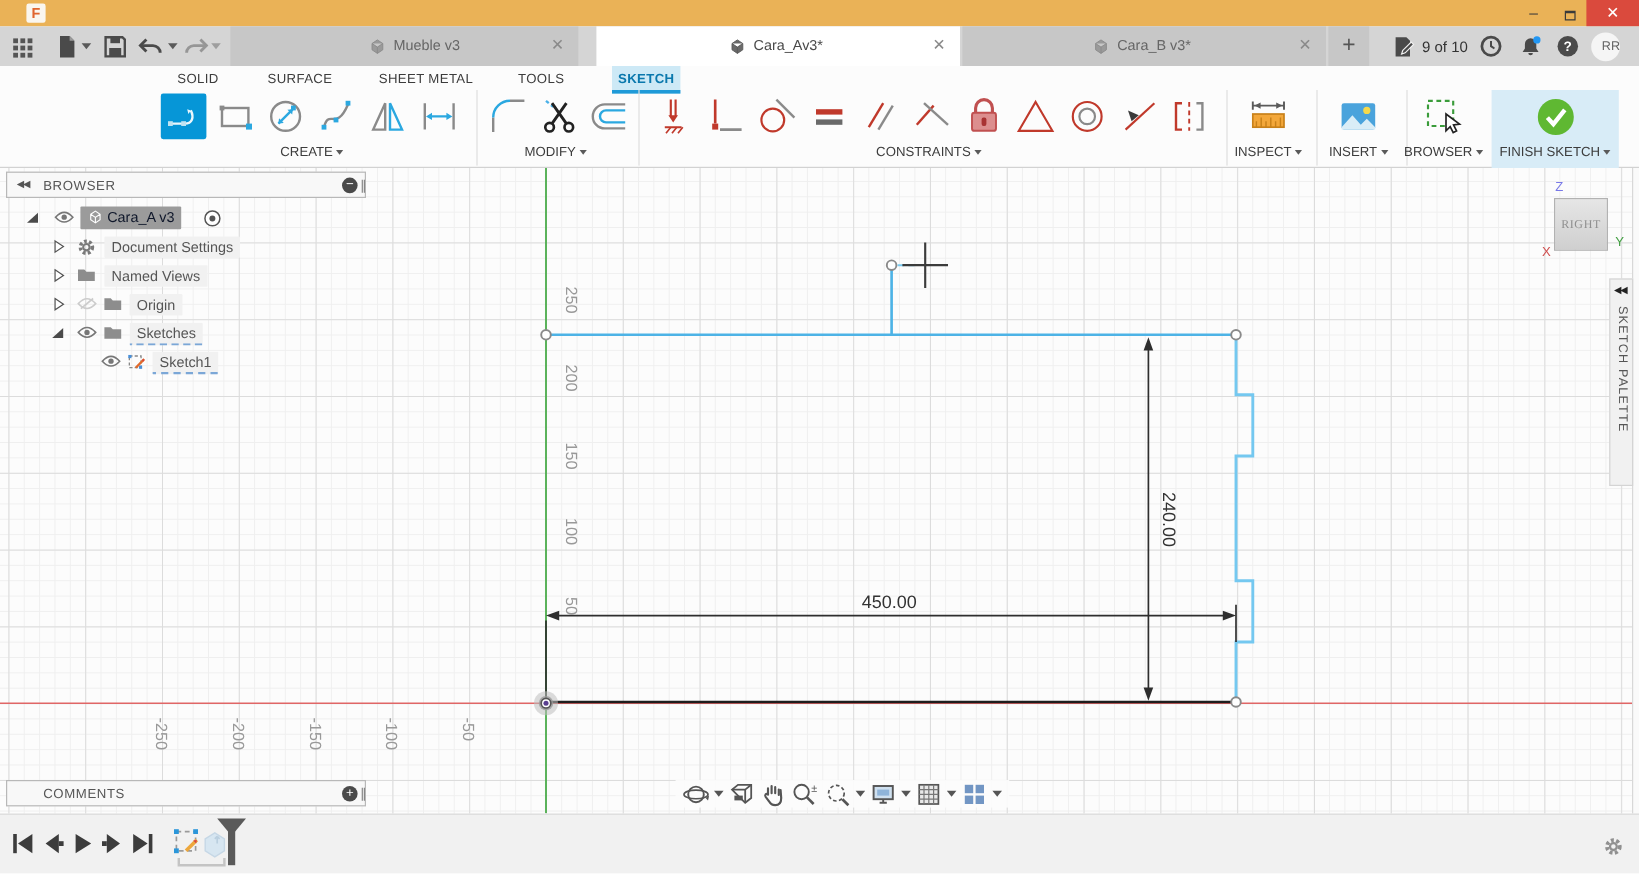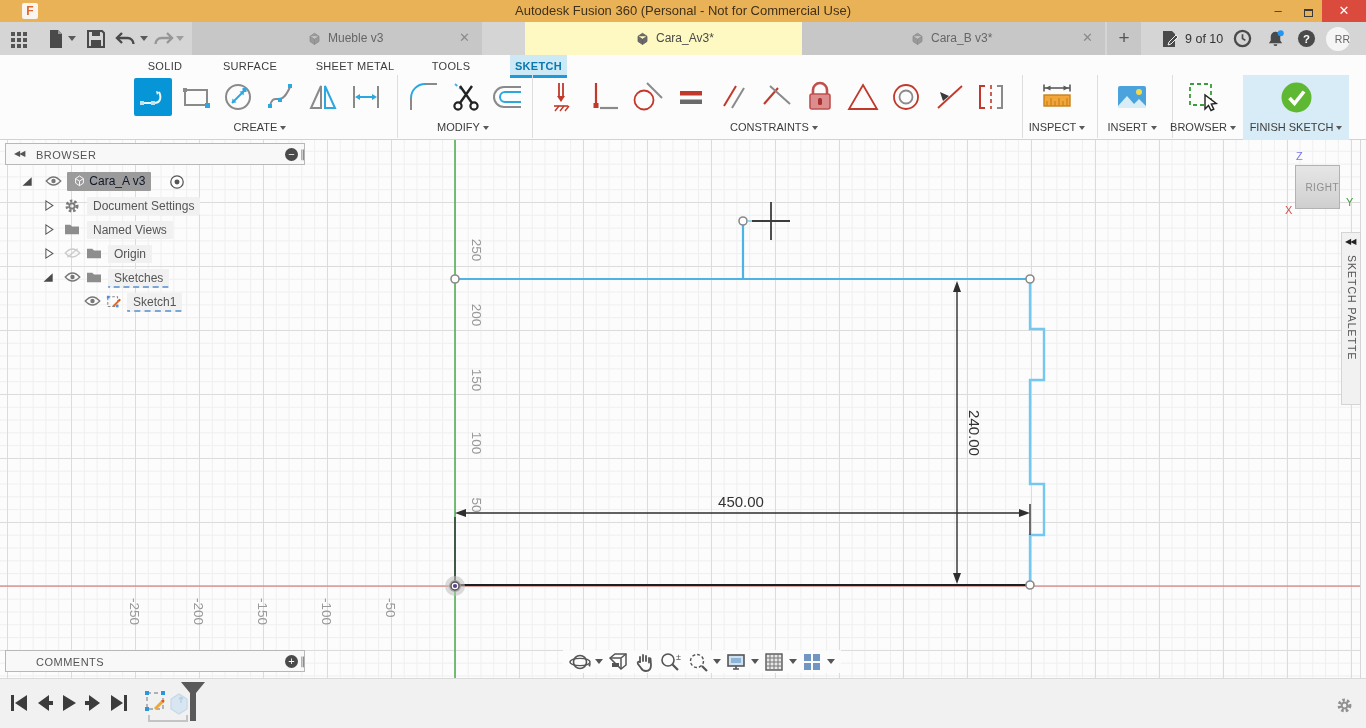--- a/index.html
+++ b/index.html
@@ -19,21 +19,21 @@
   .winbtn.close { left:1322px; width:44px; background:#da4a3d; color:#fff; }
 
   
   .tabbar { position:absolute; left:0; top:22px; width:1366px; height:33px; background:#d5d5d5; }
   .qicon { position:absolute; top:6px; width:22px; height:22px; }
   .caret { display:inline-block; width:0; height:0; border-left:4px solid transparent; border-right:4px solid transparent; border-top:5px solid #5a5a5a; vertical-align:middle; }
   .doctab { position:absolute; top:0; height:33px; font-size:12px; color:#666; }
   .doctab .lbl { position:absolute; top:9px; }
   .doctab .x { position:absolute; top:8px; right:12px; color:#8a8a8a; font-size:13px; }
   .tab-inactive { background:#c7c7c7; }
-  .tab-active { background:#fef9c3; color:#4a4a4a;margin-left:28px; }
+  .tab-active { background:#ffffff; color:#4a4a4a; }
   .newtab { position:absolute; left:1107px; top:0; width:34px; height:33px; background:#c7c7c7; color:#555; font-size:19px; text-align:center; line-height:31px; }
   .jobtext { position:absolute; left:1185px; top:10px; font-size:12.5px; color:#333; }
   .avatar { position:absolute; left:1326px; top:5px; width:24px; height:24px; border-radius:50%; background:#f5f5f5; color:#666; font-size:10.5px; text-align:right; line-height:24px; }
   .circ-ico { position:absolute; top:7px; width:19px; height:19px; }
 
   
   .ribbon { position:absolute; left:0; top:55px; width:1366px; height:85px; background:#fcfcfc; border-bottom:1px solid #d2d2d2; }
   .design-btn { position:absolute; left:12px; top:13px; width:106px; height:57px; border:1px solid #c9c9c9; border-radius:3px; background:#fdfdfd; font-size:12px; font-weight:bold; color:#3c3c3c; text-align:center; line-height:57px; }
   .wstab { position:absolute; top:0; height:23px; font-size:11px; color:#3c3c3c; text-align:center; line-height:22px; letter-spacing:.3px; }
   .wstab.active { background:#cde9f6; color:#0a78ad; font-weight:bold; border-bottom:3px solid #1f9ad8; }
@@ -60,21 +60,21 @@
   .panel-hdr .t { position:absolute; top:5px; letter-spacing:.5px; }
   .browser-tree { position:absolute; left:5px; top:166px; width:300px; font-size:12px; color:#555; }
   .trow { position:absolute; height:22px; }
   .pill { background:#f1f1f1; padding:2px 6px; border-radius:1px; white-space:nowrap; }
   .pill.sel { background:#9b9b9b; color:#0f172a; }
   .dashed-u { border-bottom:2px dashed #7ba7d7; padding-bottom:1px; }
   .tree-ico { position:absolute; top:3px; }
 
   
   .viewcube { position:absolute; left:1282px; top:150px; width:76px; height:66px; font-size:11px; }
-  .vc-face { position:absolute; left:13px; top:15px; width:45px; height:44px; background:linear-gradient(#e6e6e6,#cfcfcf); border:1px solid #b2b2b2; color:#8f8f8f; font-size:10px; text-align:right; line-height:44px; letter-spacing:.5px; }
+  .vc-face { position:absolute; left:13px; top:15px; width:45px; height:44px; background:linear-gradient(#e6e6e6,#cfcfcf); border:1px solid #b2b2b2; color:#8f8f8f; font-size:10px; text-align:center; line-height:44px; letter-spacing:.5px;font-family:Liberation Serif, serif; }
   .vc-z { position:absolute; left:14px; top:0; color:#7878e8; }
   .vc-y { position:absolute; left:64px; top:46px; color:#44a044; }
   .vc-x { position:absolute; left:3px; top:54px; color:#d05050; }
 
   
   .palette-tab { position:absolute; left:1341px; top:232px; width:20px; height:173px; background:#f1f1f1; border:1px solid #d4d4d4; }
   .palette-tab .arrows { position:absolute; left:3px; top:4px; font-size:8px; color:#222; letter-spacing:-1px; }
   .palette-tab .vtext { position:absolute; left:4px; top:22px; writing-mode:vertical-rl; font-size:10.5px; color:#555; letter-spacing:1px; }
   .right-strip { position:absolute; left:1360px; top:140px; width:6px; height:538px; background:#fafafa; border-left:1px solid #d8d8d8; }
 
@@ -85,21 +85,20 @@
   .bottombar { position:absolute; left:0; top:678px; width:1366px; height:50px; background:#f1f1f1; border-top:1px solid #dadada; }
   .pbtn { position:absolute; top:14px; width:22px; height:20px; }
   .hdr-minus { position:absolute; width:13px; height:13px; border-radius:50%; background:#4a4a4a; color:#fff; font-size:11px; line-height:12px; text-align:center; top:4px; }
   .hdr-grip { position:absolute; top:4px; font-size:11px; color:#777; }
 </style>
 </head>
 <body>
 
 <div class="titlebar">
   <div class="fusion-logo">F</div>
-  <div class="title">Autodesk Fusion 360 (Personal - Not for Commercial Use)</div>
   <div class="winbtn min">–</div>
   <div class="winbtn max"><span class="maxglyph"></span></div>
   <div class="winbtn close">✕</div>
 </div>
 
 <div class="tabbar">
   <svg class="qicon" style="left:8px" viewBox="0 0 22 22">
       <g fill="#555">
         <rect x="3" y="4" width="4" height="4"></rect>
         <rect x="9" y="4" width="4" height="4"></rect>

